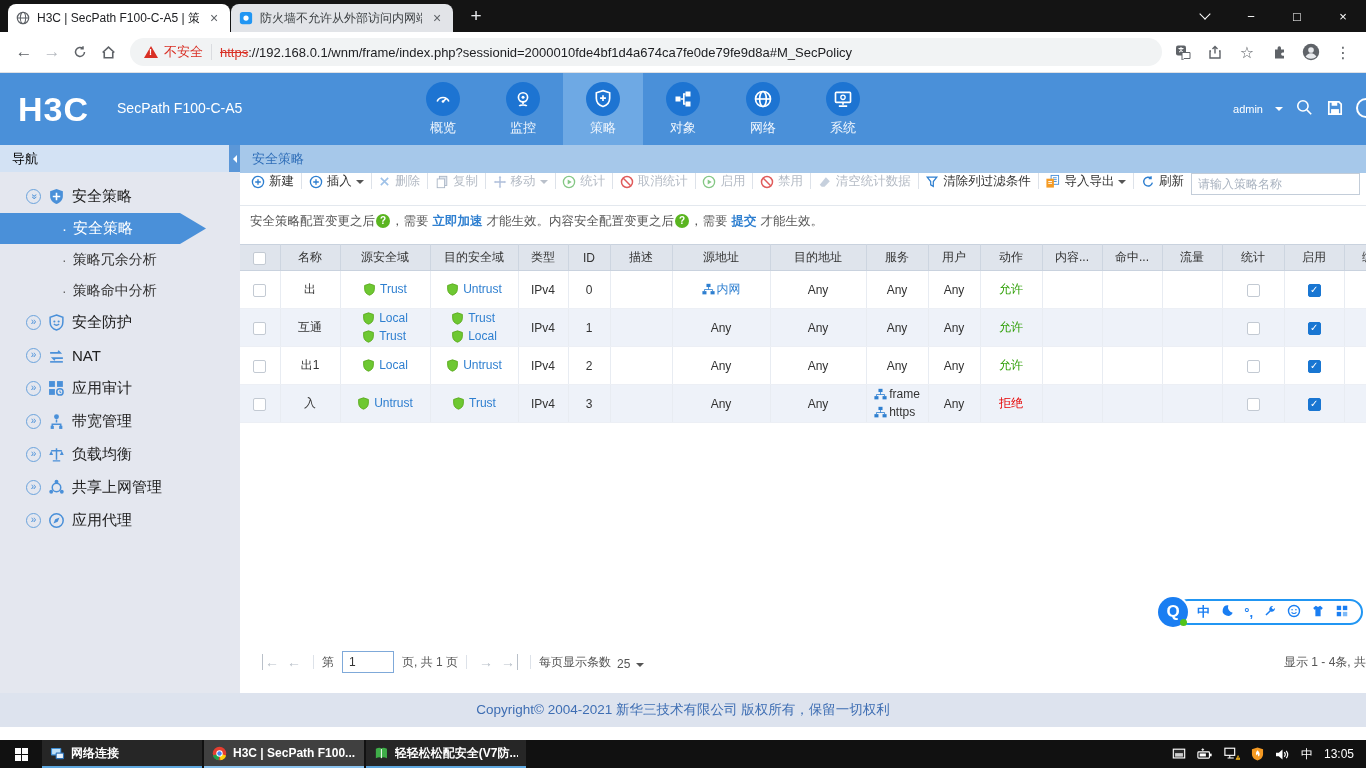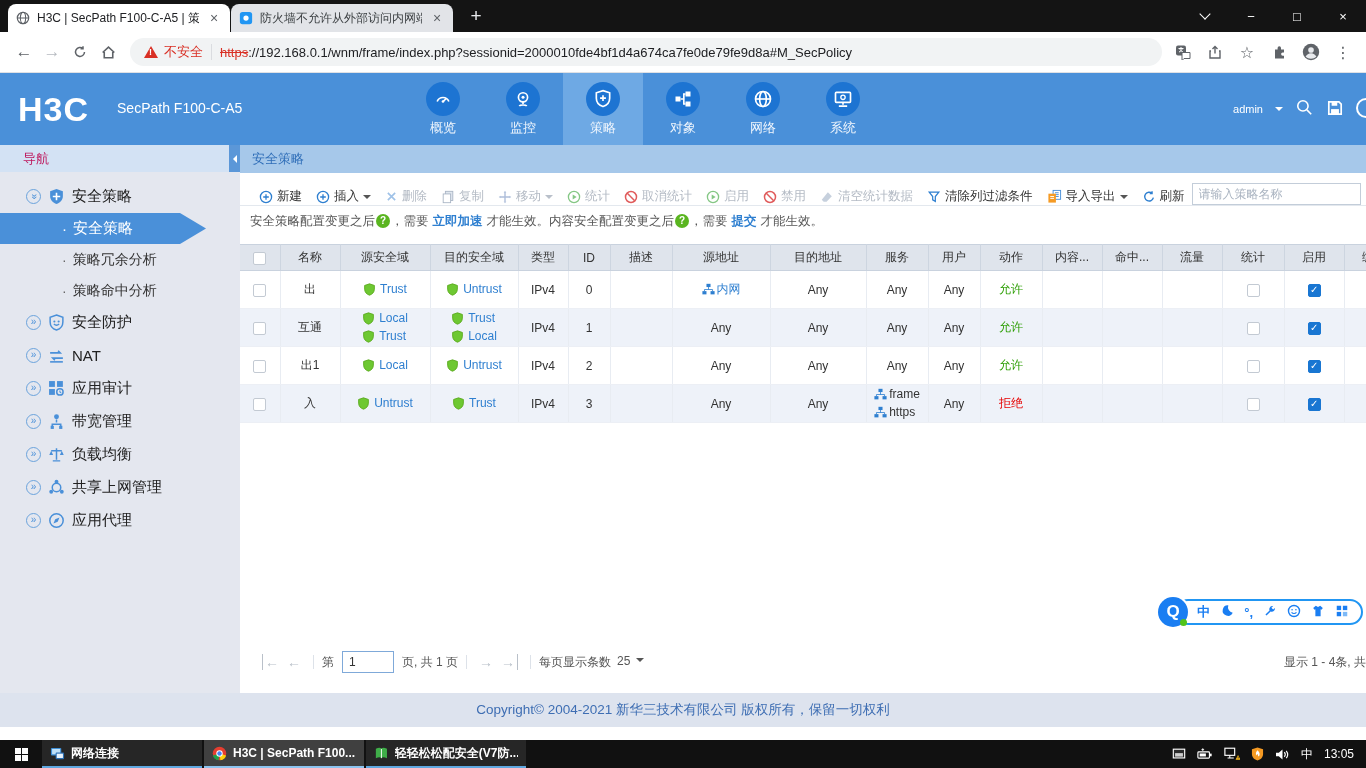--- a/index.html
+++ b/index.html
@@ -48,36 +48,36 @@
   .wcaret { width:0; height:0; border:4px solid transparent; border-top-color:#fff; margin-top:4px; }
   .partcirc { width:11px; height:22px; overflow:hidden; margin-right:-1px; }
   .partcirc i { display:block; width:20px; height:20px; border:2px solid #fff; border-radius:50%; }
 
   
   .page { height:595px; background:#fff; position:relative; display:flex; flex-direction:column; }
   .page-main { height:548px; display:flex; }
 
   
   .sidebar { width:240px; background:#e4e7ef; flex-shrink:0; }
-  .navhead { height:27px; background:#d3e2f4; color:#be185d; display:flex; align-items:center; padding-left:23px; font-size:13px; position:relative; }
+  .navhead { height:27px; background:#d3e2f4; color:#000000; display:flex; align-items:center; padding-left:12px; font-size:13px; position:relative; }
   .collapse-handle { position:absolute; right:0; top:0; width:11px; height:27px; background:#5b97d8; display:flex; align-items:center; justify-content:center; }
   .collapse-handle i { width:0; height:0; border:4px solid transparent; border-right-color:#fff; margin-left:-3px; }
   .sgroup { height:33px; display:flex; align-items:center; padding-left:26px; gap:7px; font-size:15px; color:#222; }
   .chevc { width:15px; height:15px; border:1px solid #6ba3dc; border-radius:50%; color:#4a90d9; font-size:10px; line-height:12px; text-align:center; flex-shrink:0; }
   .chevc.open { transform:rotate(90deg); }
   .gicon { width:17px; height:17px; flex-shrink:0; }
   .subitem { height:31px; display:flex; align-items:center; padding-left:62px; gap:6px; font-size:14px; color:#333; }
   .subitem .dot { color:#666; }
   .subitem.selected { width:206px; color:#fff; background:#4a90d9; clip-path:polygon(0 0,180px 0,206px 50%,180px 100%,0 100%); font-size:15px; }
   .subitem.selected .dot { color:#fff; }
 
   
   .content { flex:1; display:flex; flex-direction:column; overflow:hidden; position:relative; background:#fff; }
   .crumb { height:28px; background:#a6c8ea; color:#2f6eb8; font-size:13px; display:flex; align-items:center; padding-left:12px; flex-shrink:0; }
-  .toolbar { height:33px; display:flex; align-items:flex-end; padding:0 12px; border-bottom:1px solid #e3e8ee; flex-shrink:0; }
+  .toolbar { height:33px; display:flex; align-items:flex-start; padding:0 4px; border-bottom:1px solid #e3e8ee; flex-shrink:0; }
   .tbtn { display:flex; align-items:center; gap:4px; padding:0 7px; font-size:12.5px; color:#333; white-space:nowrap; }
   .tbtn.disabled { color:#b3bac4; }
   .tsep { width:1px; height:16px; background:#dde2e9; }
   .dcaret { width:0; height:0; border:4px solid transparent; border-top-color:#555; margin-top:4px; }
   .dcaret.dim { border-top-color:#b9c0ca; }
   .tsearch { margin-left:auto; margin-right:2px; width:238px; height:22px; border:1px solid #c3cdd9; font-size:12px; padding:0 6px; color:#333; outline:none; }
   .tsearch::placeholder { color:#a9b3c0; }
   .noticebar { height:30px; display:flex; align-items:center; padding-left:10px; font-size:12.5px; color:#555; flex-shrink:0; }
   .noticebar .lnk { color:#2e7fd0; font-weight:bold; margin:0 4px; }
   .qmark { display:inline-block; width:14px; height:14px; border-radius:50%; background:#5ab520; color:#fff; font-size:10px; font-weight:bold; text-align:center; line-height:14px; margin:0 1px; }
@@ -101,21 +101,21 @@
 
   .spacer { flex:1; }
 
   
   .pagerow { height:30px; display:flex; align-items:center; padding-left:18px; font-size:12px; color:#555; margin-bottom:16px; flex-shrink:0; }
   .pgicon { color:#b9c0c9; font-size:14px; margin:0 4px; }
   .pgfirst { border-left:1.5px solid #b9c0c9; padding-left:2px; }
   .pglast { border-right:1.5px solid #b9c0c9; padding-right:2px; }
   .pgsep { width:1px; height:14px; background:#dde2e9; margin:0 8px; }
   .pginput { width:52px; height:22px; border:1px solid #7fa9d9; text-align:left; padding-left:6px; font-size:12px; color:#333; margin:0 8px; outline:none; }
-  .perpage { display:flex; align-items:flex-start; gap:6px; }
+  .perpage { display:flex; align-items:flex-end; gap:6px; }
   .rangetext { margin-left:auto; white-space:nowrap; color:#555; }
 
   
   .ime { position:absolute; right:3px; top:452px; display:flex; align-items:center; }
   .qlogo { width:30px; height:30px; border-radius:50%; background:#1a7ef2; color:#fff; font-weight:bold; font-size:17px; display:flex; align-items:center; justify-content:center; position:relative; z-index:2; box-shadow:0 0 0 2px #fff; }
   .qlogo .gdot { position:absolute; right:1px; bottom:1px; width:7px; height:7px; border-radius:50%; background:#52c41a; }
   .imepill { height:26px; margin-left:-13px; border:2px solid #2196f3; border-radius:14px; background:#fff; display:flex; align-items:center; gap:10px; padding:0 12px 0 20px; color:#1a7ef2; font-weight:bold; font-size:13px; }
 
   
   .footerband { height:34px; background:#dde3ee; display:flex; align-items:center; justify-content:center; color:#3e6eb3; font-size:13.5px; flex-shrink:0; }

